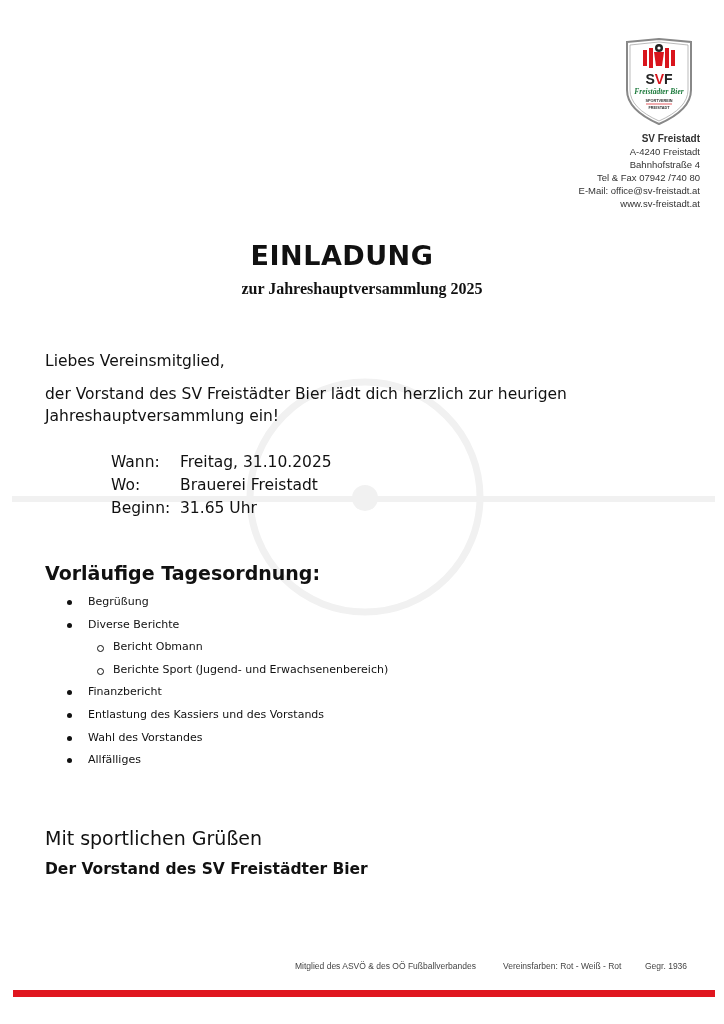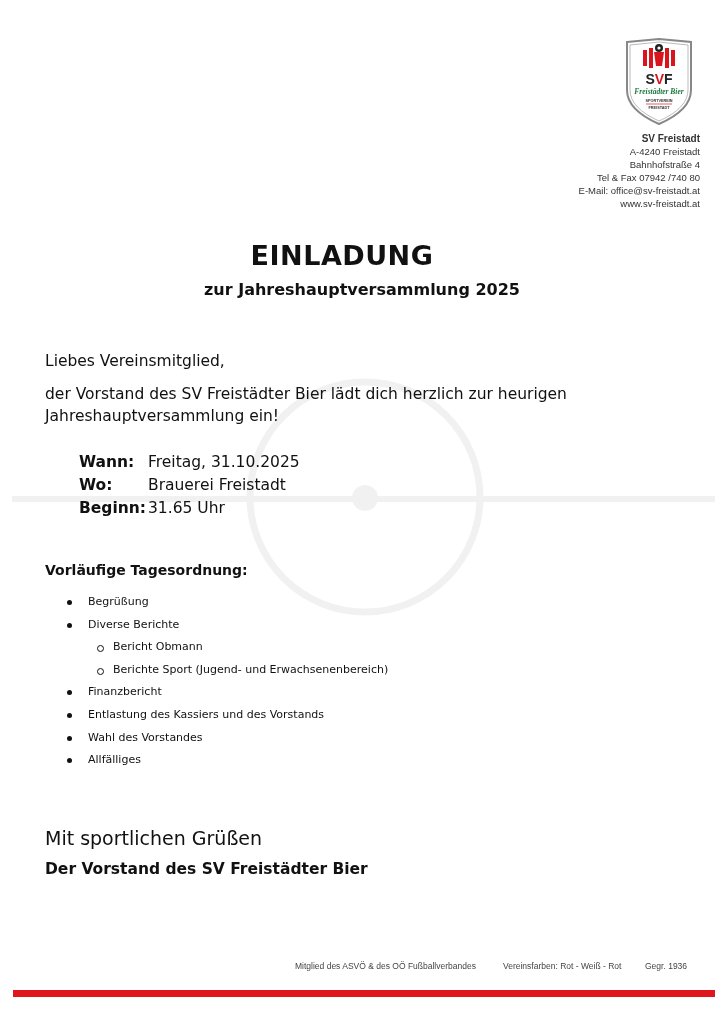--- a/index.html
+++ b/index.html
@@ -3,26 +3,26 @@
 <meta charset="utf-8">
 <style>
   html,body{margin:0;padding:0;background:#fff;}
   body{width:724px;height:1024px;position:relative;overflow:hidden;font-family:"DejaVu Sans","Liberation Sans",sans-serif;color:#111;}
   .abs{position:absolute;}
   .watermark{position:absolute;left:0;top:0;width:724px;height:1024px;pointer-events:none;}
   .logo{left:624px;top:38px;width:70px;height:88px;}
   .addr{right:24px;top:132px;text-align:right;font-family:"Liberation Sans",sans-serif;font-size:9.5px;line-height:13px;color:#333;margin-left:24px;}
   .addr .name{font-weight:bold;font-size:10px;}
   .title{left:0;width:684px;top:240px;text-align:center;font-weight:bold;font-size:27px;letter-spacing:0.5px;color:#111;}
-  .subtitle{left:0;width:724px;top:280px;text-align:center;font-weight:bold;font-size:16px;color:#111;}
+  .subtitle{left:0;width:724px;top:280px;text-align:center;font-weight:bold;font-size:16px;color:#111;font-family:Liberation Serif, serif;}
   .p{left:45px;font-size:15.5px;color:#111;}
   .details{left:79px;top:451px;font-size:15.5px;line-height:23px;}
   .details .row{display:flex;}
-  .details .lbl{font-weight:bold;width:69px;}
-  .agenda-h{left:45px;top:562px;font-weight:bold;font-size:14px;}
+  .details .lbl{font-weight:normal;width:69px;margin-left:32px;}
+  .agenda-h{left:45px;top:562px;font-weight:bold;font-size:19px;}
   ul.agenda{position:absolute;left:45px;top:591px;margin:0;padding:0;list-style:none;font-size:11px;line-height:22.6px;}
   ul.agenda li{position:relative;padding-left:43px;}
   ul.agenda li::before{content:"";position:absolute;left:22px;top:9px;width:5px;height:5px;border-radius:50%;background:#111;}
   ul.agenda li.sub{padding-left:68px;}
   ul.agenda li.sub::before{left:52px;top:9px;width:5px;height:5px;border:1px solid #111;background:transparent;}
   .closing{left:45px;top:827px;font-size:19px;}
   .signoff{left:45px;top:860px;font-weight:bold;font-size:15.5px;}
   .footer{top:961px;font-family:"Liberation Sans",sans-serif;font-size:8.5px;color:#444;}
   .redbar{left:13px;top:990px;width:702px;height:7px;background:#e0161f;}
 </style>

